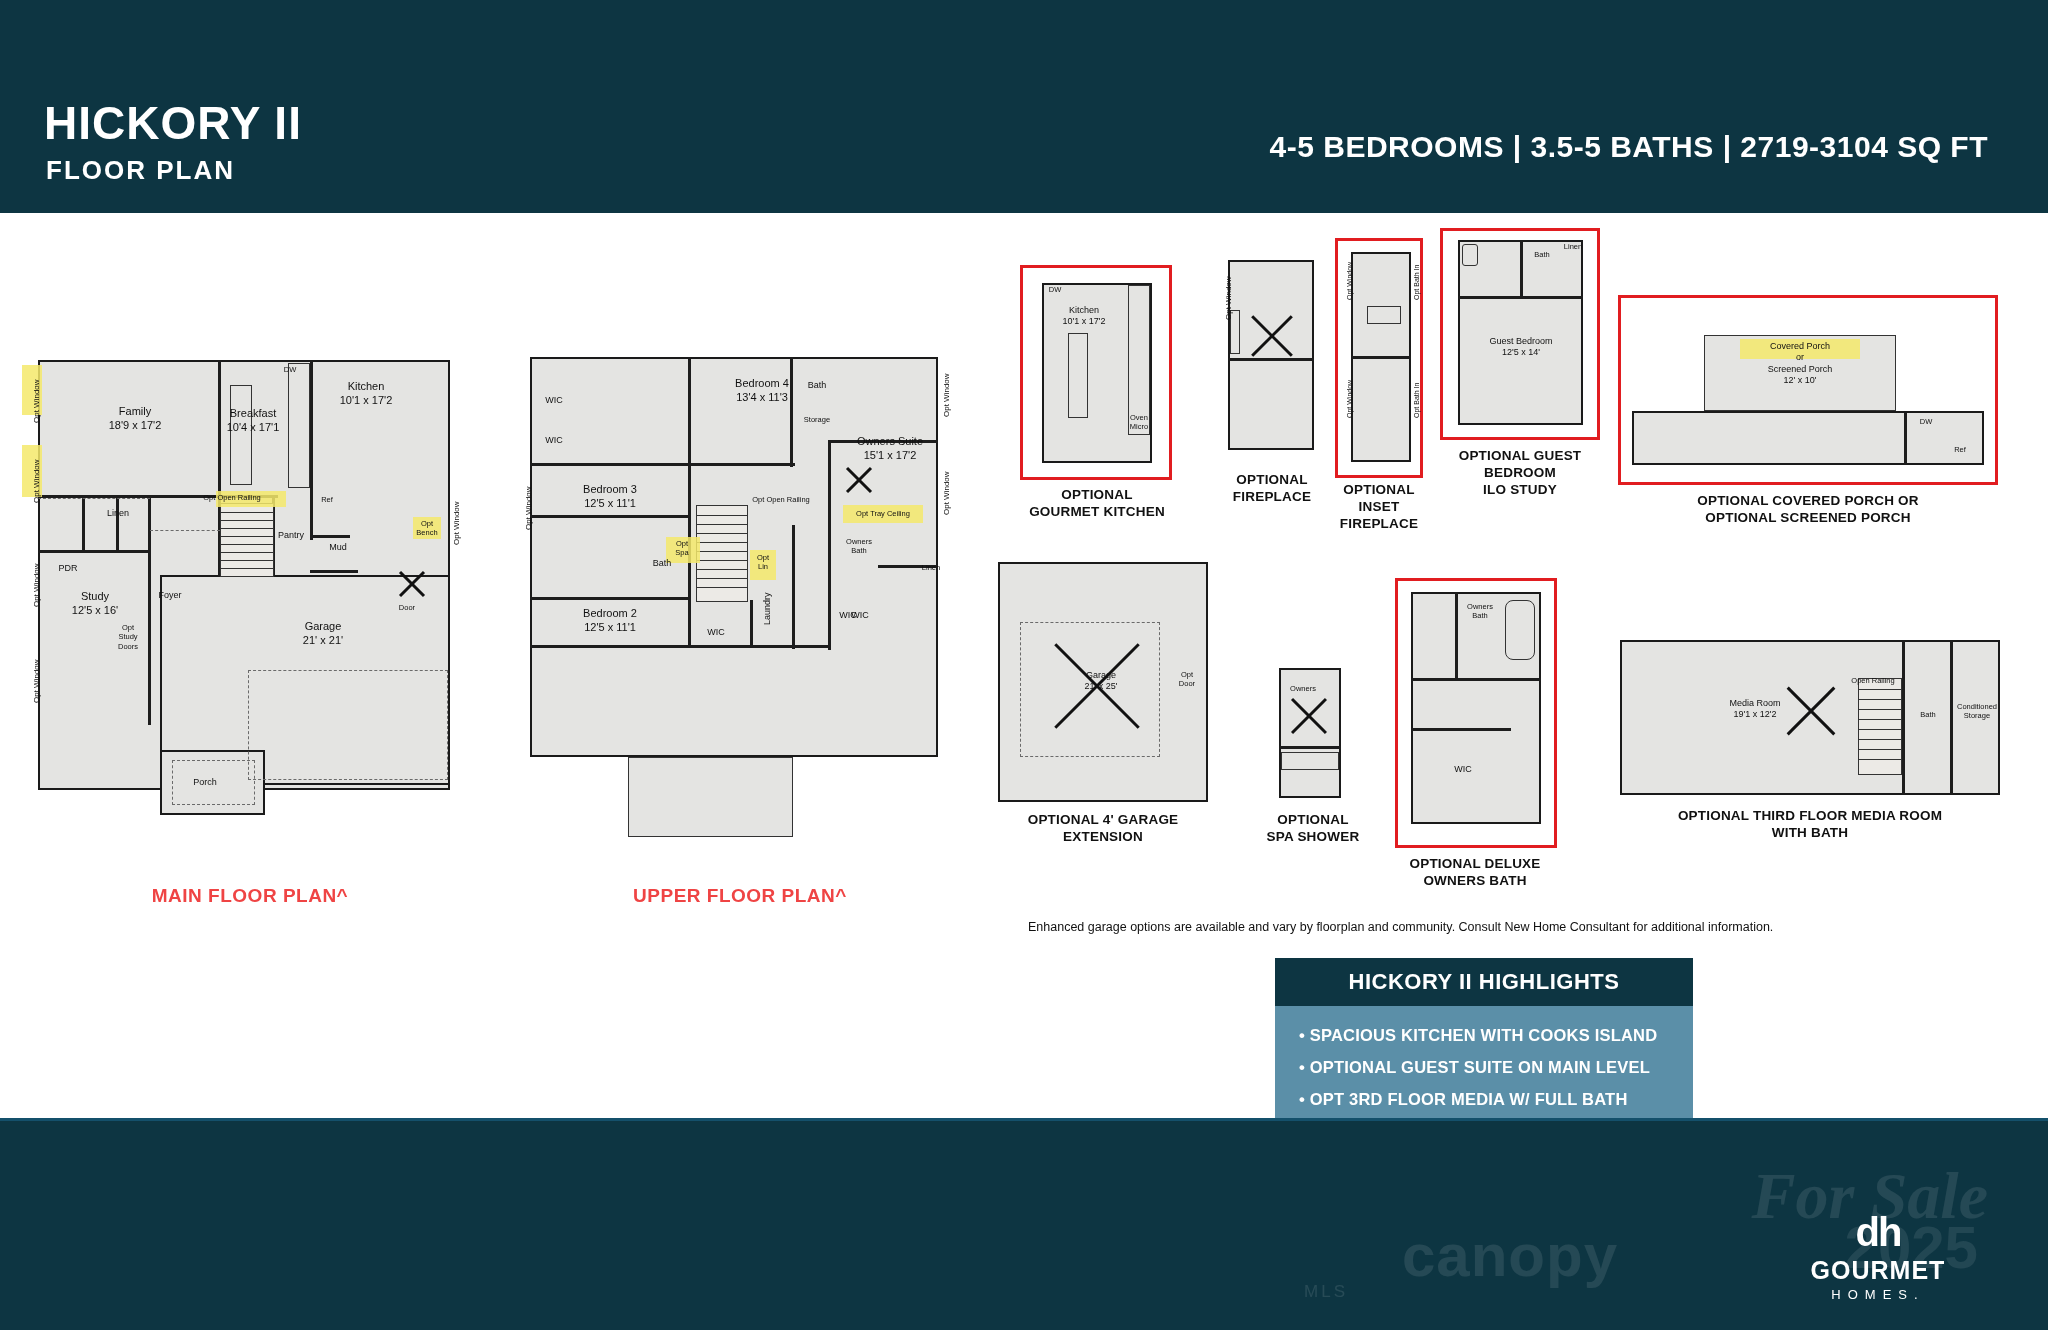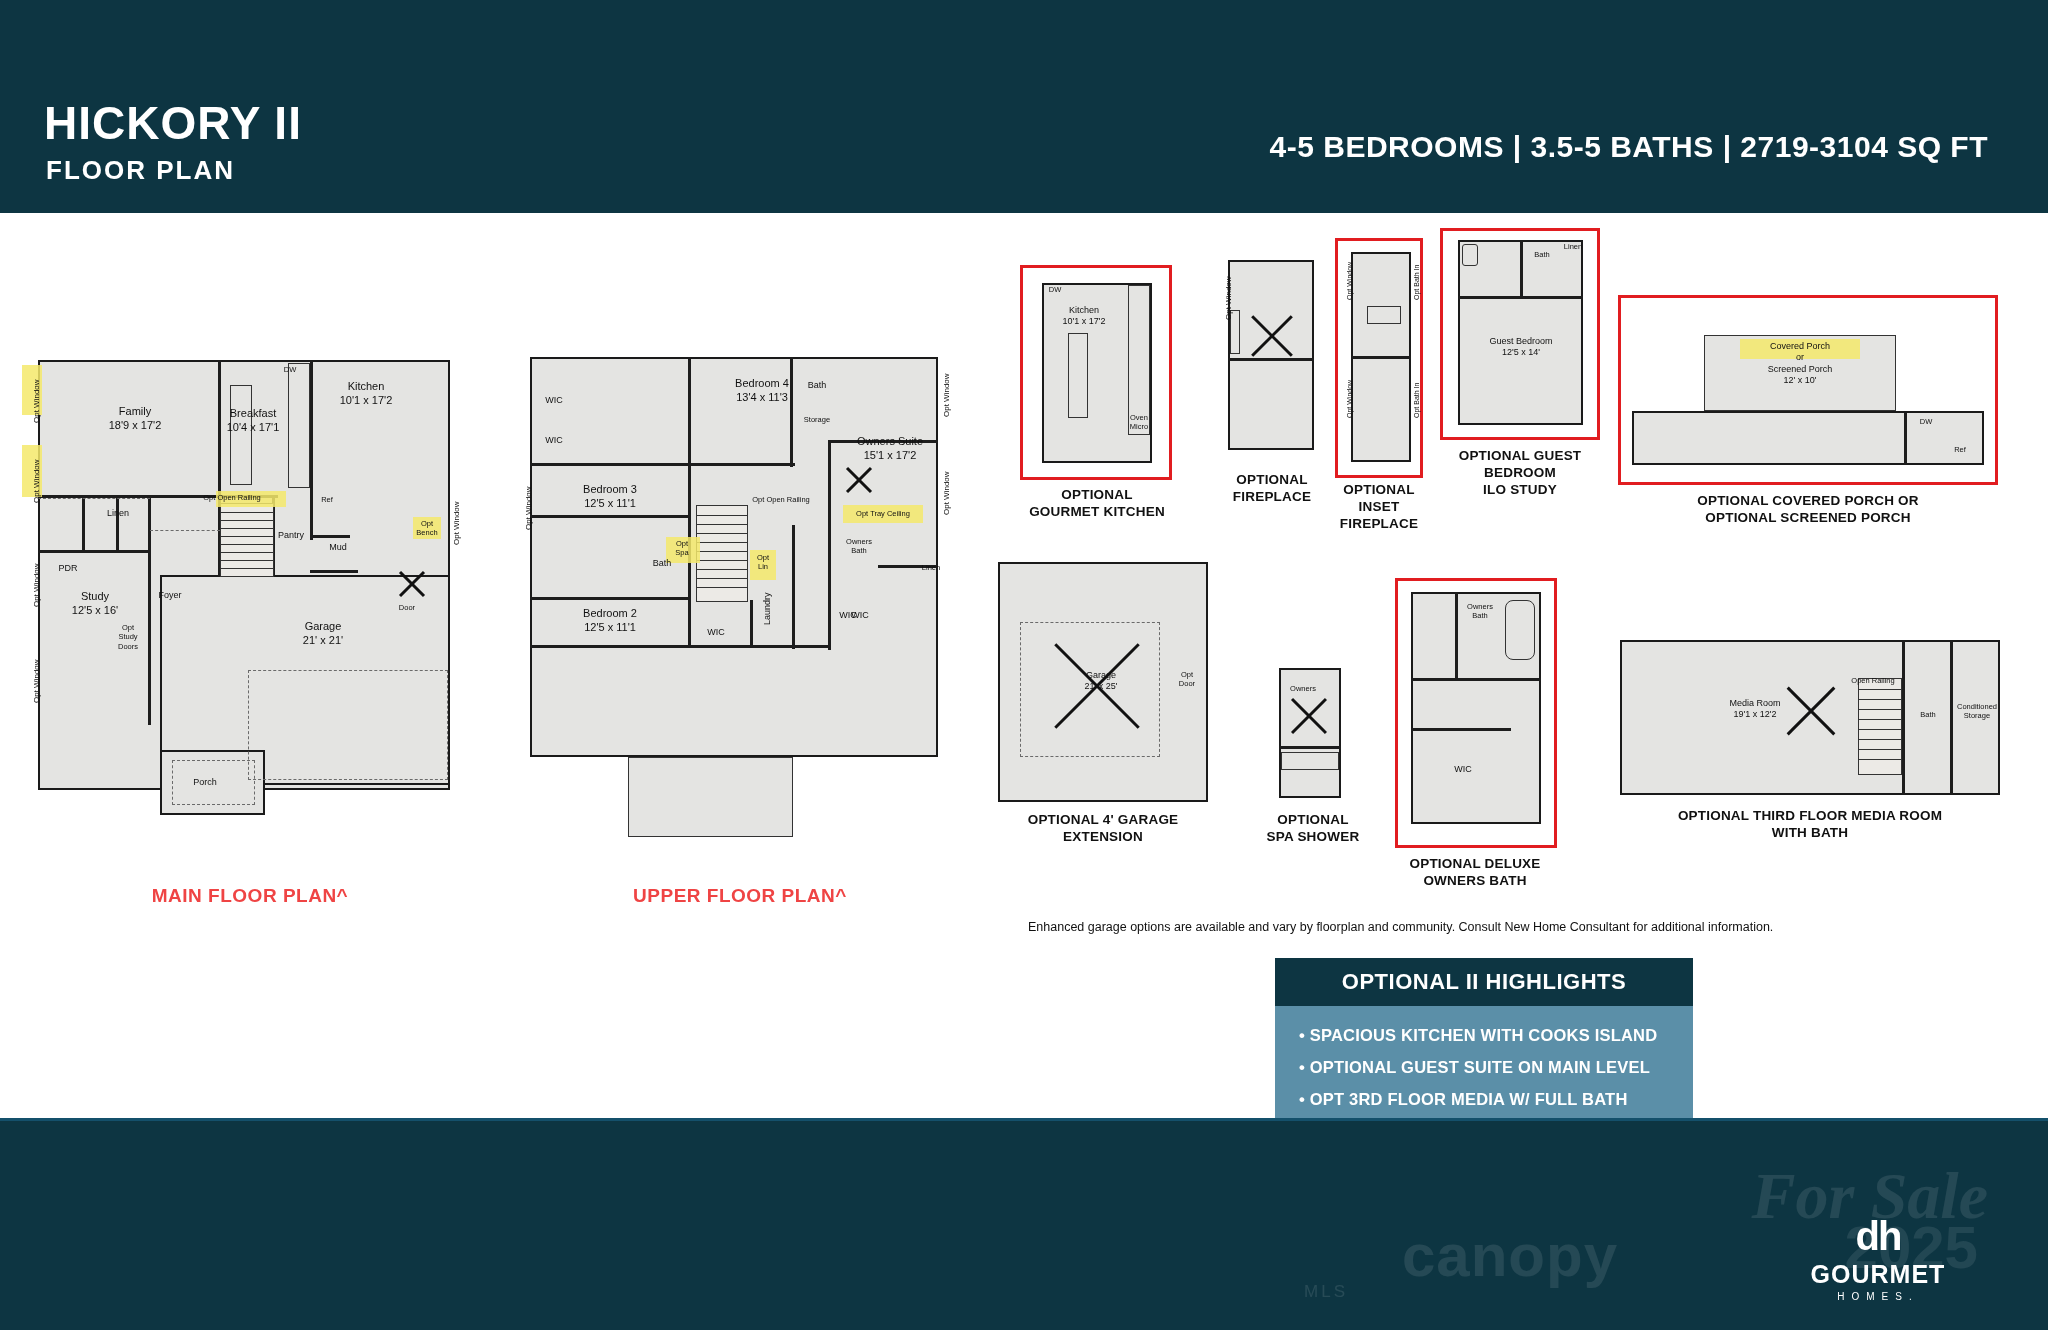--- a/index.html
+++ b/index.html
@@ -52,21 +52,21 @@
   }
   .wm-2025{
     position:absolute;right:70px;bottom:48px;
     font-size:60px;color:rgba(255,255,255,0.09);font-weight:bold;
   }
   .logo{
     position:absolute;right:55px;bottom:28px;width:230px;text-align:center;color:#fff;
   }
   .logo .mark{font-size:40px;font-weight:bold;line-height:1;letter-spacing:-2px;}
   .logo .name{font-size:25px;font-weight:bold;letter-spacing:1px;margin-top:4px;}
-  .logo .sub{font-size:10px;letter-spacing:7px;margin-top:2px;}
+  .logo .sub{font-size:13px;letter-spacing:7px;margin-top:2px;}
 
   
   .plan{position:absolute;}
   .wallbox{
     position:absolute;background:#e4e4e2;border:2px solid #1a1a1a;box-sizing:border-box;
   }
   .fill{position:absolute;background:#e4e4e2;box-sizing:border-box;}
   .line{position:absolute;background:#1d1d1d;}
   .dash{position:absolute;border-top:1px dashed #6a6a6a;}
   .dashb{position:absolute;border:1px dashed #6a6a6a;box-sizing:border-box;}
@@ -419,21 +419,21 @@
     <div class="lbl xs" style="left:298px;top:80px;width:40px;">Bath</div>
     <div class="lbl xs" style="left:344px;top:72px;width:46px;white-space:normal;">Conditioned<br>Storage</div>
     <div class="xmark" style="left:168px;top:48px;width:66px;height:66px;"></div>
     <div class="opt-title" style="left:0;top:178px;width:400px;">OPTIONAL THIRD FLOOR MEDIA ROOM<br>WITH BATH</div>
   </div>
 
   <div class="note" style="left:1028px;top:920px;">Enhanced garage options are available and vary by floorplan and community.  Consult New Home Consultant for additional information.</div>
   <div class="elev-note">^Elevation A Floor Plan shown.</div>
 
   <div class="hi-box">
-    <div class="hi-head">OPTIONAL II HIGHLIGHTS</div>
+    <div class="hi-head">HICKORY II HIGHLIGHTS</div>
     <div class="hi-item" style="top:68px;">• SPACIOUS KITCHEN WITH COOKS ISLAND</div>
     <div class="hi-item" style="top:100px;">• OPTIONAL GUEST SUITE ON MAIN LEVEL</div>
     <div class="hi-item" style="top:132px;">• OPT 3RD FLOOR MEDIA W/ FULL BATH</div>
   </div>
 
   <div class="footer">
     <div class="sep"></div>
     <div class="wm-forsale">For Sale</div>
     <div class="wm-canopy">canopy</div>
     <div class="wm-mls">MLS</div>

